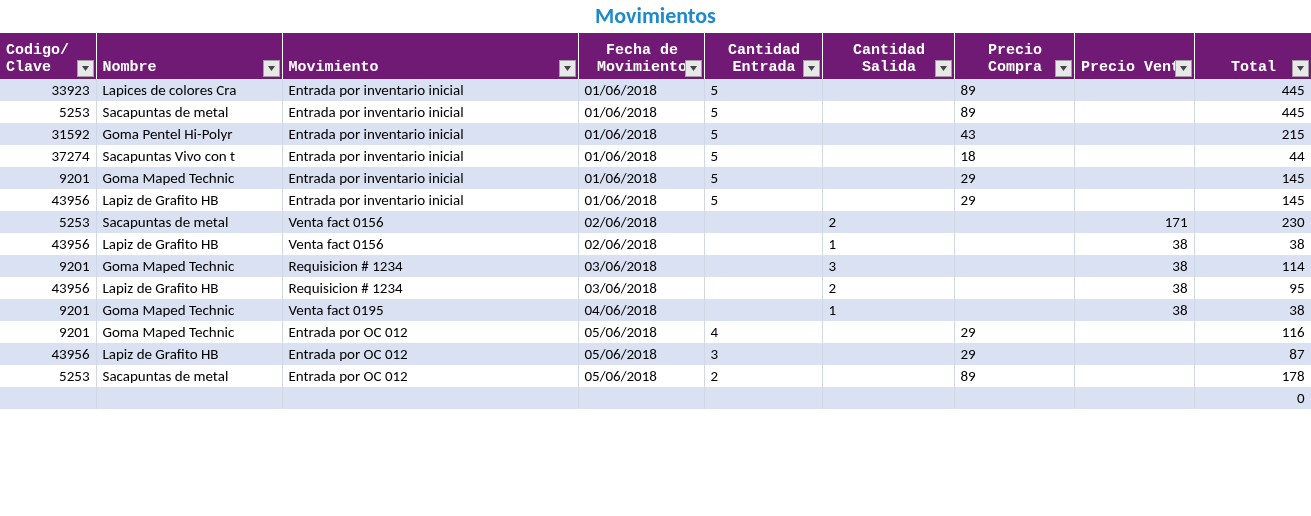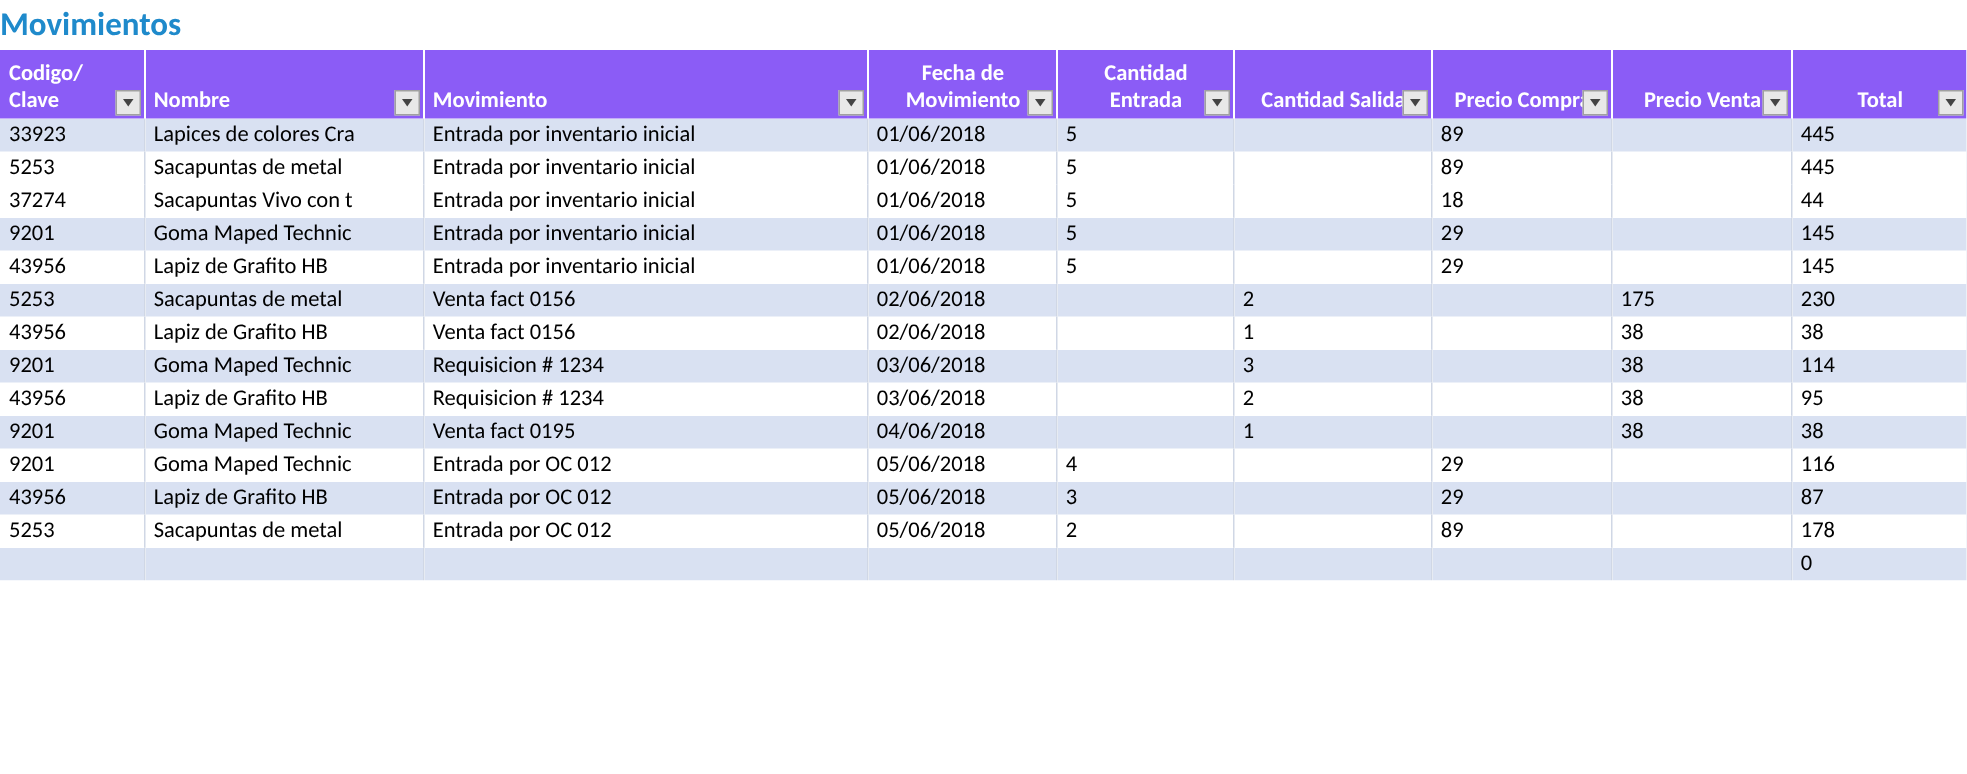--- a/index.html
+++ b/index.html
@@ -4,55 +4,57 @@
 <style>
   * { box-sizing: border-box; }
   body {
     margin: 0;
     font-family: Calibri, 'Segoe UI', Arial, sans-serif;
     font-size: 15px;
     background: #fff;
     width: 1311px;
   }
   .title {
+    text-align: center;
     color: #1f8acb;
     font-weight: bold;
     font-size: 22px;
     padding: 2px 0 4px 0;
   }
   table {
     border-collapse: collapse;
     width: 100%;
     table-layout: fixed;
   }
   thead th {
-    background: #8b5cf6;
+    background: #701a75;
     color: #fff;
     font-weight: bold;
     text-align: left;
     vertical-align: bottom;
     padding: 2px 4px 3px 6px;
     border-right: 1px solid #fff;
     font-size: 15px;
     position: relative;
     height: 46px;
+    font-family: Liberation Mono, monospace;
   }
   thead th.center { text-align: center; }
   tbody td {
     padding: 2px 6px 2px 6px;
     border-right: 1px solid #d0d7e5;
     color: #000;
     font-size: 15px;
     white-space: nowrap;
     overflow: hidden;
     height: 22px;
   }
   tbody tr.band { background: #d9e1f2; }
   tbody tr.nob  { background: #ffffff; }
-  tbody td.right  { }
+  tbody td.right  { text-align: right; }
   tbody td.center { text-align: left; }
   .filter-btn {
     position: absolute;
     right: 2px;
     bottom: 2px;
     width: 17px;
     height: 17px;
     background: #e8e8e8;
     border: 1px solid #a0a0a0;
     display: inline-flex;
@@ -182,20 +184,31 @@
         <td class="right">5253</td>
         <td>Sacapuntas de metal</td>
         <td>Entrada por inventario inicial</td>
         <td class="center">01/06/2018</td>
         <td class="center">5</td>
         <td class="center"></td>
         <td class="center">89</td>
         <td class="right"></td>
         <td class="right">445</td>
       </tr>
+      <tr class="band">
+        <td class="right">31592</td>
+        <td>Goma Pentel Hi-Polyr</td>
+        <td>Entrada por inventario inicial</td>
+        <td class="center">01/06/2018</td>
+        <td class="center">5</td>
+        <td class="center"></td>
+        <td class="center">43</td>
+        <td class="right"></td>
+        <td class="right">215</td>
+      </tr>
       <tr class="nob">
         <td class="right">37274</td>
         <td>Sacapuntas Vivo con t</td>
         <td>Entrada por inventario inicial</td>
         <td class="center">01/06/2018</td>
         <td class="center">5</td>
         <td class="center"></td>
         <td class="center">18</td>
         <td class="right"></td>
         <td class="right">44</td>
@@ -223,21 +236,21 @@
         <td class="right">145</td>
       </tr>
       <tr class="band">
         <td class="right">5253</td>
         <td>Sacapuntas de metal</td>
         <td>Venta fact 0156</td>
         <td class="center">02/06/2018</td>
         <td class="center"></td>
         <td class="center">2</td>
         <td class="center"></td>
-        <td class="right">175</td>
+        <td class="right">171</td>
         <td class="right">230</td>
       </tr>
       <tr class="nob">
         <td class="right">43956</td>
         <td>Lapiz de Grafito HB</td>
         <td>Venta fact 0156</td>
         <td class="center">02/06/2018</td>
         <td class="center"></td>
         <td class="center">1</td>
         <td class="center"></td>

